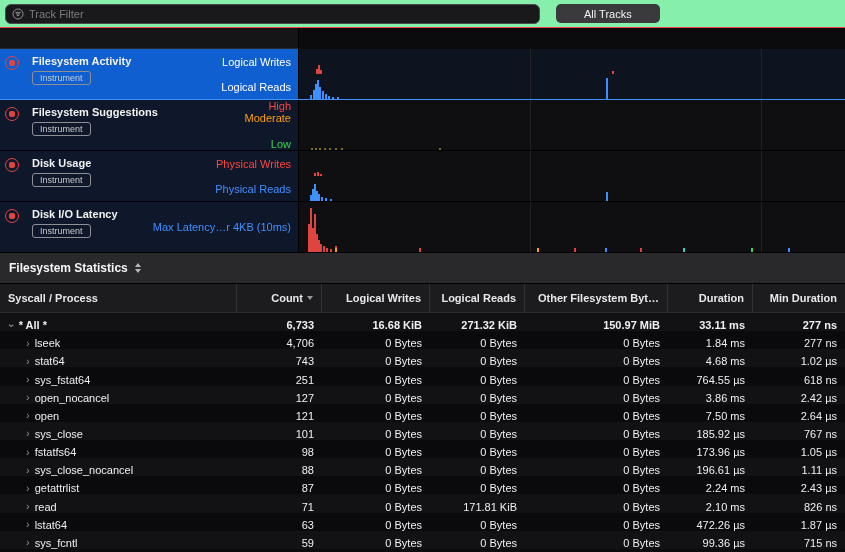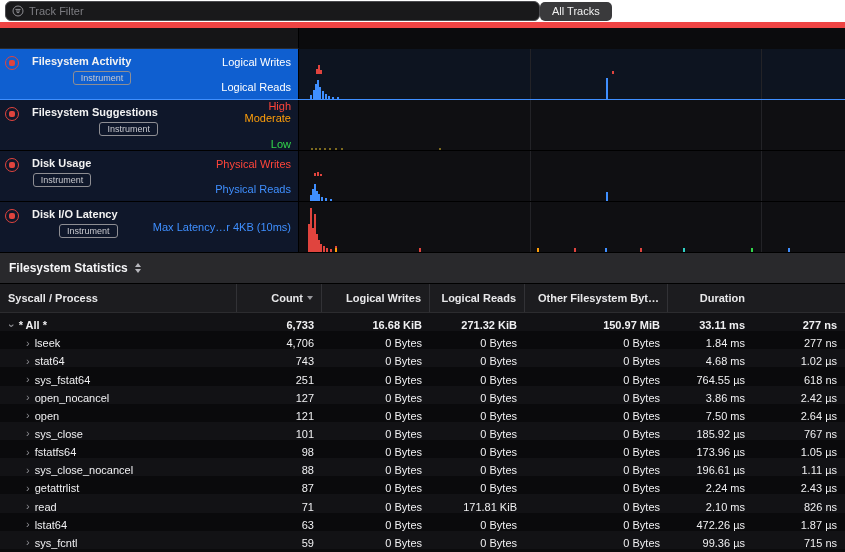--- a/index.html
+++ b/index.html
@@ -1,37 +1,37 @@
 <!DOCTYPE html>
 <html><head>
 <meta charset="utf-8">
 <style>
   * { margin:0; padding:0; box-sizing:border-box; }
   html,body { width:845px; height:552px; overflow:hidden; }
   body { background:#000; font-family:"Liberation Sans", sans-serif; color:#fff; }
   .app { width:845px; height:552px; display:flex; flex-direction:column; background:#0b0b0d; }
 
   
-  .toolbar { flex:0 0 28px; background:#ffffff; display:flex; align-items:center; padding:0 5px; border-bottom:6px solid #ef4444; }
+  .toolbar { flex:0 0 28px; background:#86efac; display:flex; align-items:center; padding:0 5px; gap:16px; border-bottom:1px solid #ef4444; }
   .filter-field { width:535px; height:20px; background:#19191b; border:1px solid #4a4a4e; border-radius:6px; display:flex; align-items:center; padding:0 6px; gap:5px; }
   .filter-field input { background:transparent; border:none; outline:none; color:#fff; font-size:11px; width:100%; font-family:inherit; }
   .filter-field input::placeholder { color:#7d7d82; }
-  .all-tracks { height:19px; background:#3a3a3c; border:none; border-radius:5px; color:#f2f2f2; font-size:11px; padding:0 12px; font-family:inherit; cursor:default; }
+  .all-tracks { height:19px; background:#3a3a3c; border:none; border-radius:5px; color:#f2f2f2; font-size:11px; padding:0 28px; font-family:inherit; cursor:default; }
 
   
   .timeline-row { flex:0 0 21px; display:flex; }
   .side-spacer { width:299px; background:#151517; border-right:1px solid #000; border-bottom:1px solid #2a2a2c; }
   .ruler { flex:1; background:#131315; position:relative; border-bottom:1px solid #1e63cf; color:#98989d; font-size:10px; }
   .ruler::after { content:''; position:absolute; left:0; right:0; bottom:0; height:4px;
       background:repeating-linear-gradient(to right, #3c3c40 0 1px, transparent 1px 46.2px); }
   .tick-label { position:absolute; top:4px; }
   .tick-line { position:absolute; top:0; bottom:0; width:1px; background:#3c3c40; }
 
   
-  .tracks { flex:0 0 204px; display:flex; flex-direction:column;text-align:right; }
+  .tracks { flex:0 0 204px; display:flex; flex-direction:column; }
   .track { display:flex; height:51px; border-bottom:1px solid #000; }
   .track.selected { border-bottom-color:#3f8fff; }
   .track-side { width:299px; position:relative; background:#0f172a; border-right:1px solid #000; }
   .track.selected .track-side { background:#0f5fd0; }
   .track-icon { position:absolute; left:5px; top:7px; width:14px; height:14px; border:1.5px solid #e0443e; border-radius:50%; display:flex; align-items:center; justify-content:center; }
   .icon-core { width:6px; height:6px; background:#e0443e; border-radius:2px; }
   .track-info { position:absolute; left:32px; top:6px; }
   .track-title { font-size:11px; font-weight:bold; color:#f2f2f2; white-space:nowrap; }
   .track-badge { display:inline-block; margin-top:4px; font-size:9px; color:#c9c9ce; border:1px solid #8e8e93; border-radius:3px; padding:1px 7px; }
   .lane-labels { position:absolute; right:7px; top:0; bottom:0; display:flex; flex-direction:column; }
@@ -259,20 +259,23 @@
       </div>
       <div class="th c3 right">
         <span>Logical Reads</span>
       </div>
       <div class="th c4 right">
         <span>Other Filesystem Byt…</span>
       </div>
       <div class="th c5 right">
         <span>Duration</span>
       </div>
+      <div class="th c6 right">
+        <span>Min Duration</span>
+      </div>
     </div>
   <div class="tbody" id="tbody">
       <div class="tr total">
         <div class="td c0 name" style="padding-left: 10px;">
           <span class="disc open">›</span>
           <span>* All *</span>
         </div>
         <div class="td num c1">6,733</div>
         <div class="td num c2">16.68 KiB</div>
         <div class="td num c3">271.32 KiB</div>

